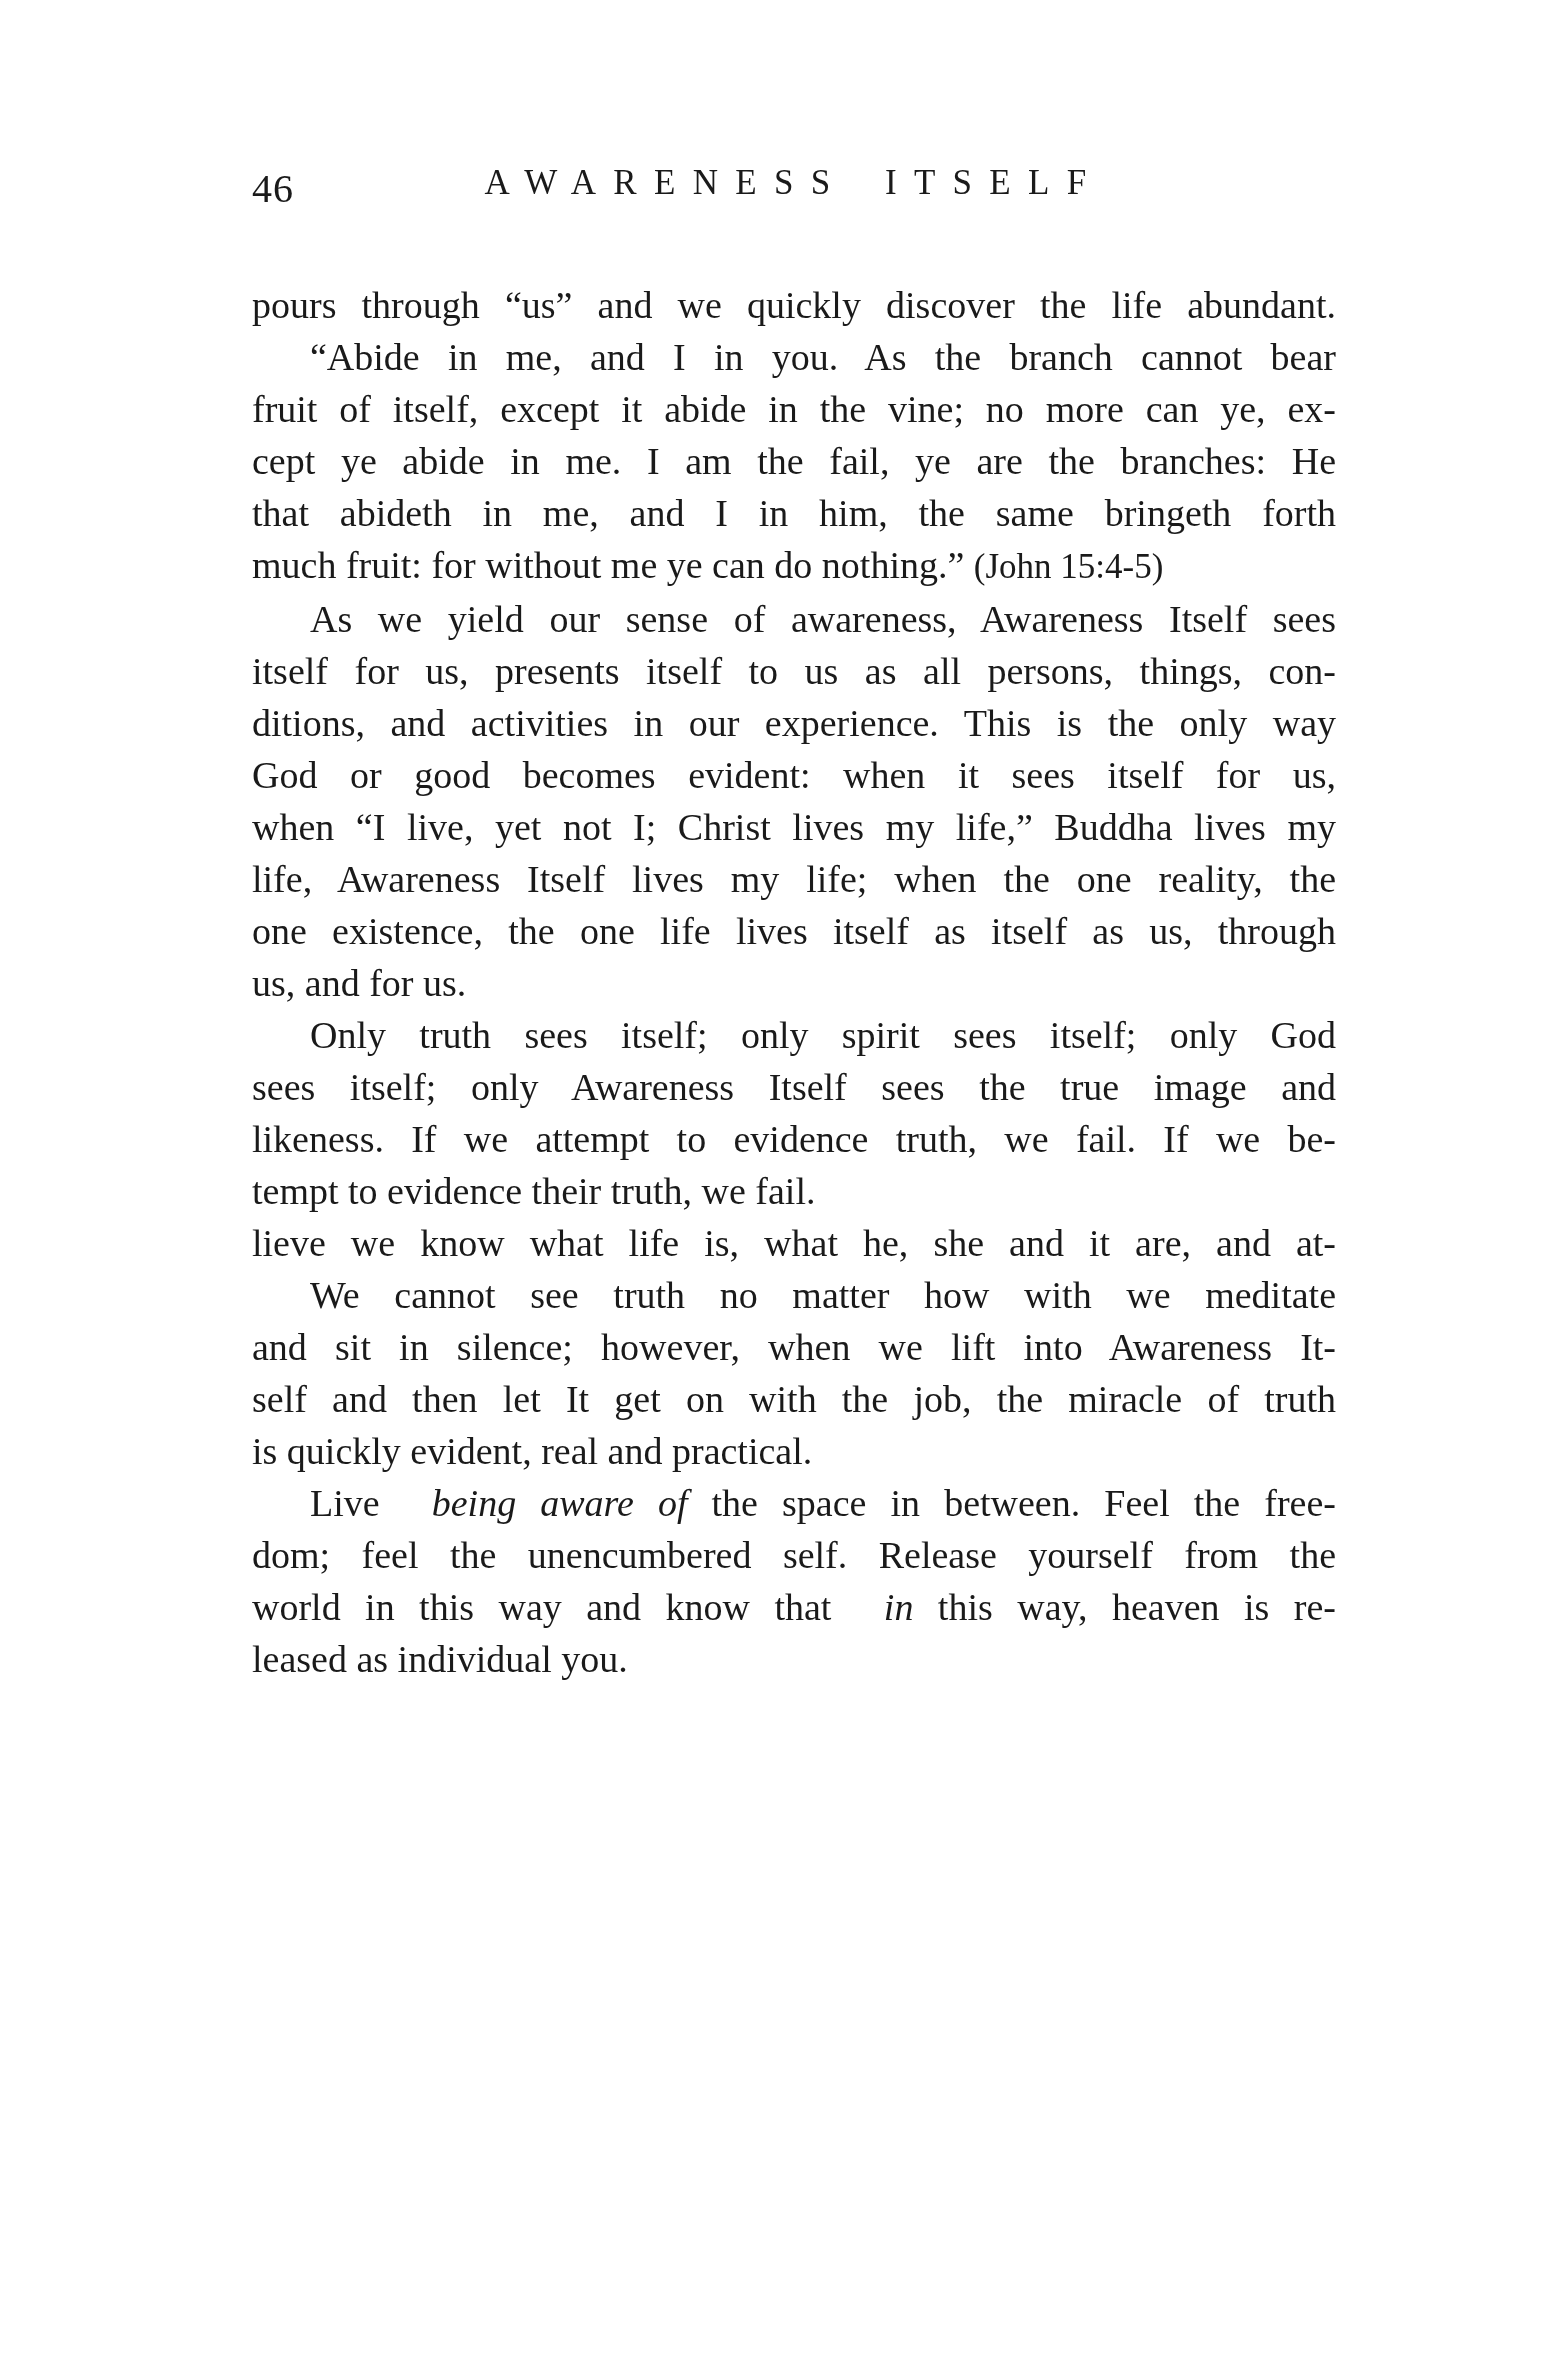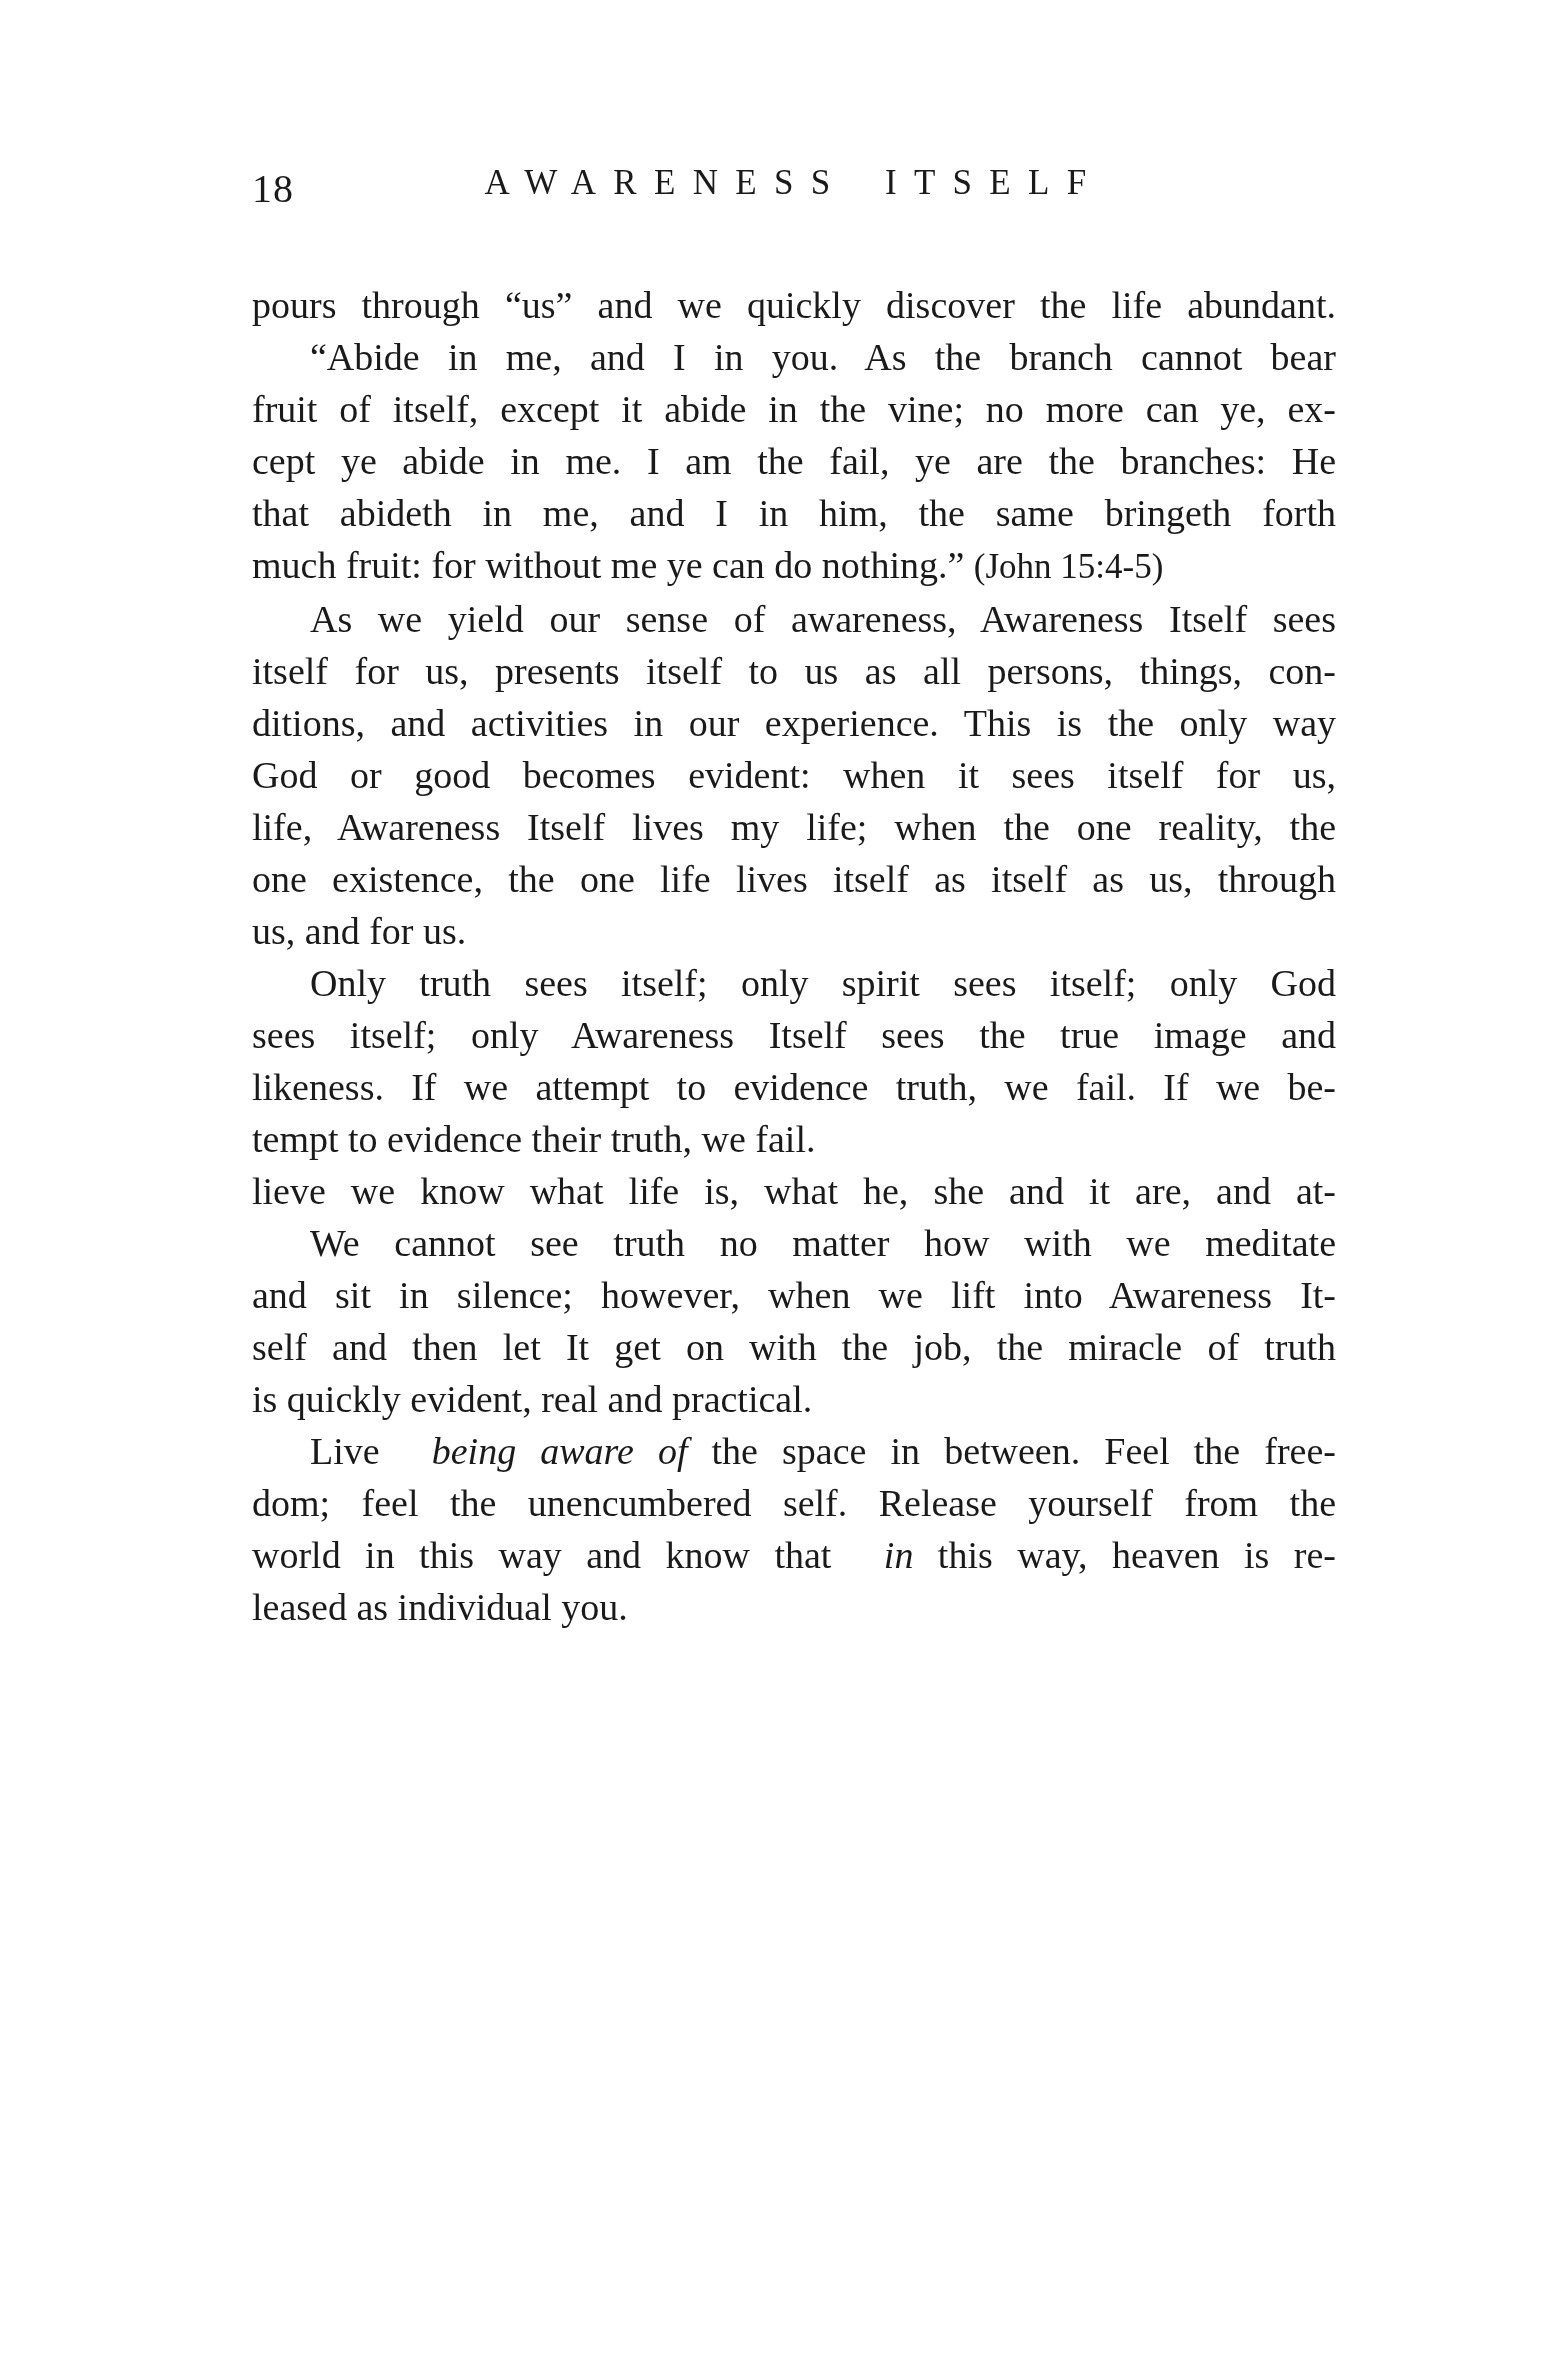--- a/index.html
+++ b/index.html
@@ -76,39 +76,40 @@
   }
   .cite {
     font-size: 35px;
   }
 </style>
 </head>
 <body style="--text-color: #1a1a1a; --page-bg: #ffffff;">
 
 <div class="page">
   <div class="page-header">
-    <span class="page-number">18</span>
+    <span class="page-number">46</span>
     <span class="running-head">AWARENESS ITSELF</span>
   </div>
   <div class="body-text">
       <div class="paragraph">
         <div class="line"><span>pours through “us” and we quickly discover the life abundant.</span></div>
       </div>
       <div class="paragraph">
         <div class="line line-first"><span>“Abide in me, and I in you. As the branch cannot bear</span></div>
         <div class="line"><span>fruit of itself, except it abide in the vine; no more can ye, ex-</span></div>
         <div class="line"><span>cept ye abide in me. I am the fail, ye are the branches: He</span></div>
         <div class="line"><span>that abideth in me, and I in him, the same bringeth forth</span></div>
         <div class="line line-last"><span>much fruit: for without me ye can do nothing.” </span><span class="cite">(John 15:4-5)</span></div>
       </div>
       <div class="paragraph">
         <div class="line line-first"><span>As we yield our sense of awareness, Awareness Itself sees</span></div>
         <div class="line"><span>itself for us, presents itself to us as all persons, things, con-</span></div>
         <div class="line"><span>ditions, and activities in our experience. This is the only way</span></div>
         <div class="line"><span>God or good becomes evident: when it sees itself for us,</span></div>
+        <div class="line"><span>when “I live, yet not I; Christ lives my life,” Buddha lives my</span></div>
         <div class="line"><span>life, Awareness Itself lives my life; when the one reality, the</span></div>
         <div class="line"><span>one existence, the one life lives itself as itself as us, through</span></div>
         <div class="line line-last"><span>us, and for us.</span></div>
       </div>
       <div class="paragraph">
         <div class="line line-first"><span>Only truth sees itself; only spirit sees itself; only God</span></div>
         <div class="line"><span>sees itself; only Awareness Itself sees the true image and</span></div>
         <div class="line"><span>likeness. If we attempt to evidence truth, we fail. If we be-</span></div>
         <div class="line line-last"><span>tempt to evidence their truth, we fail.</span></div>
         <div class="line"><span>lieve we know what life is, what he, she and it are, and at-</span></div>

